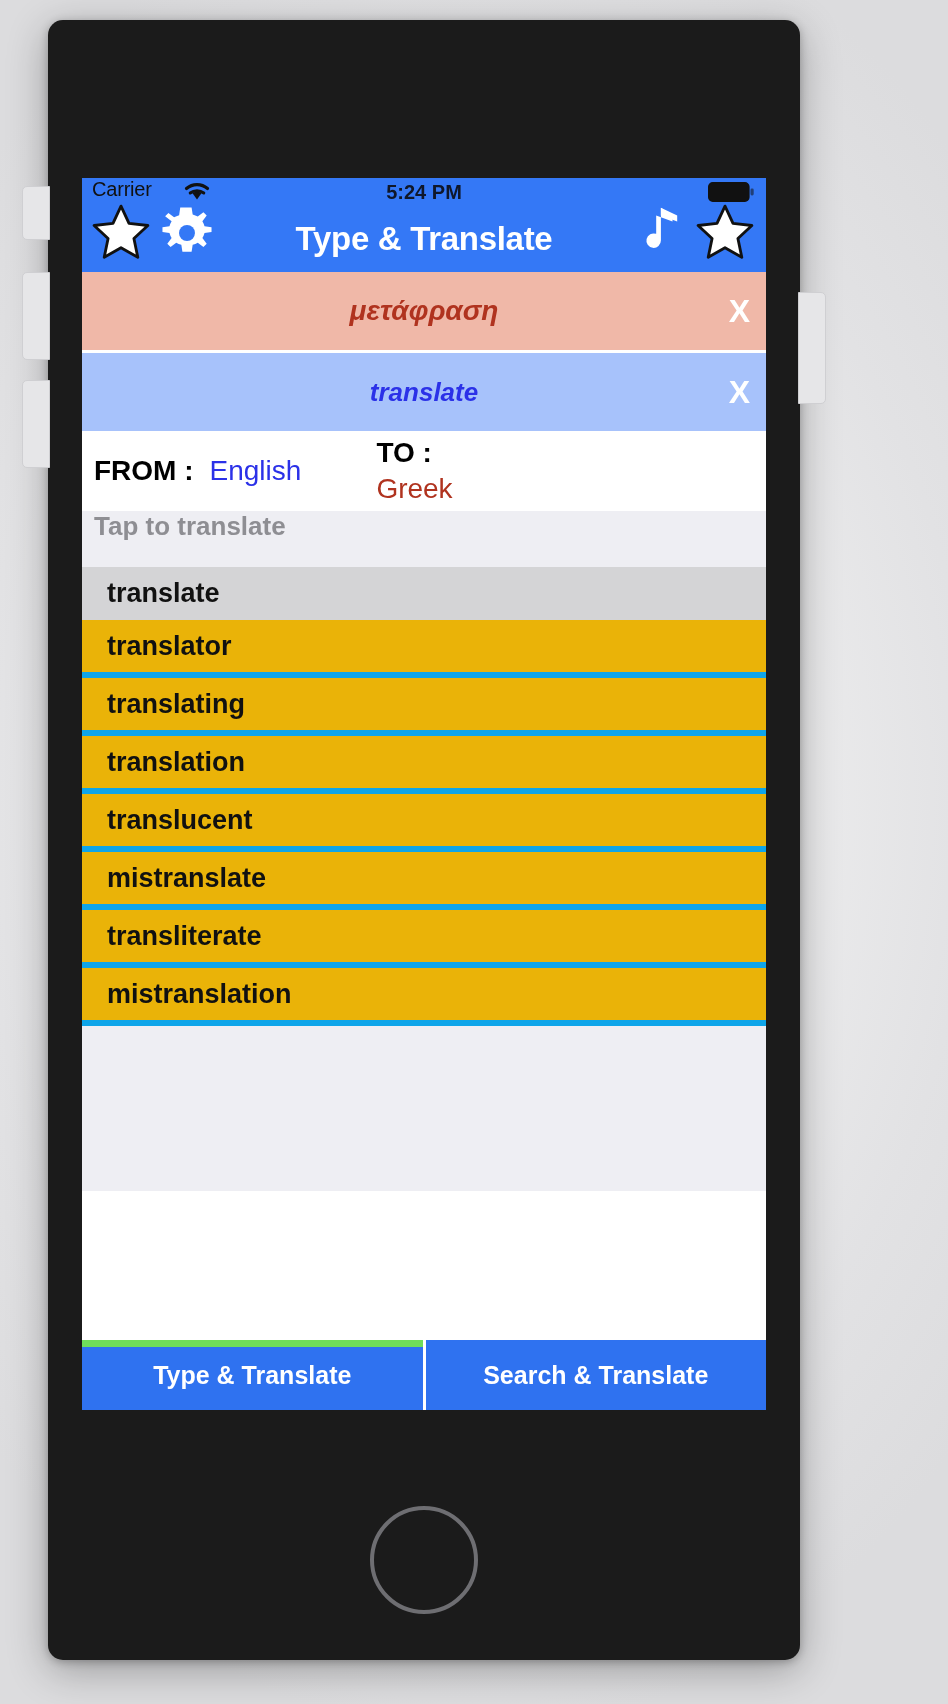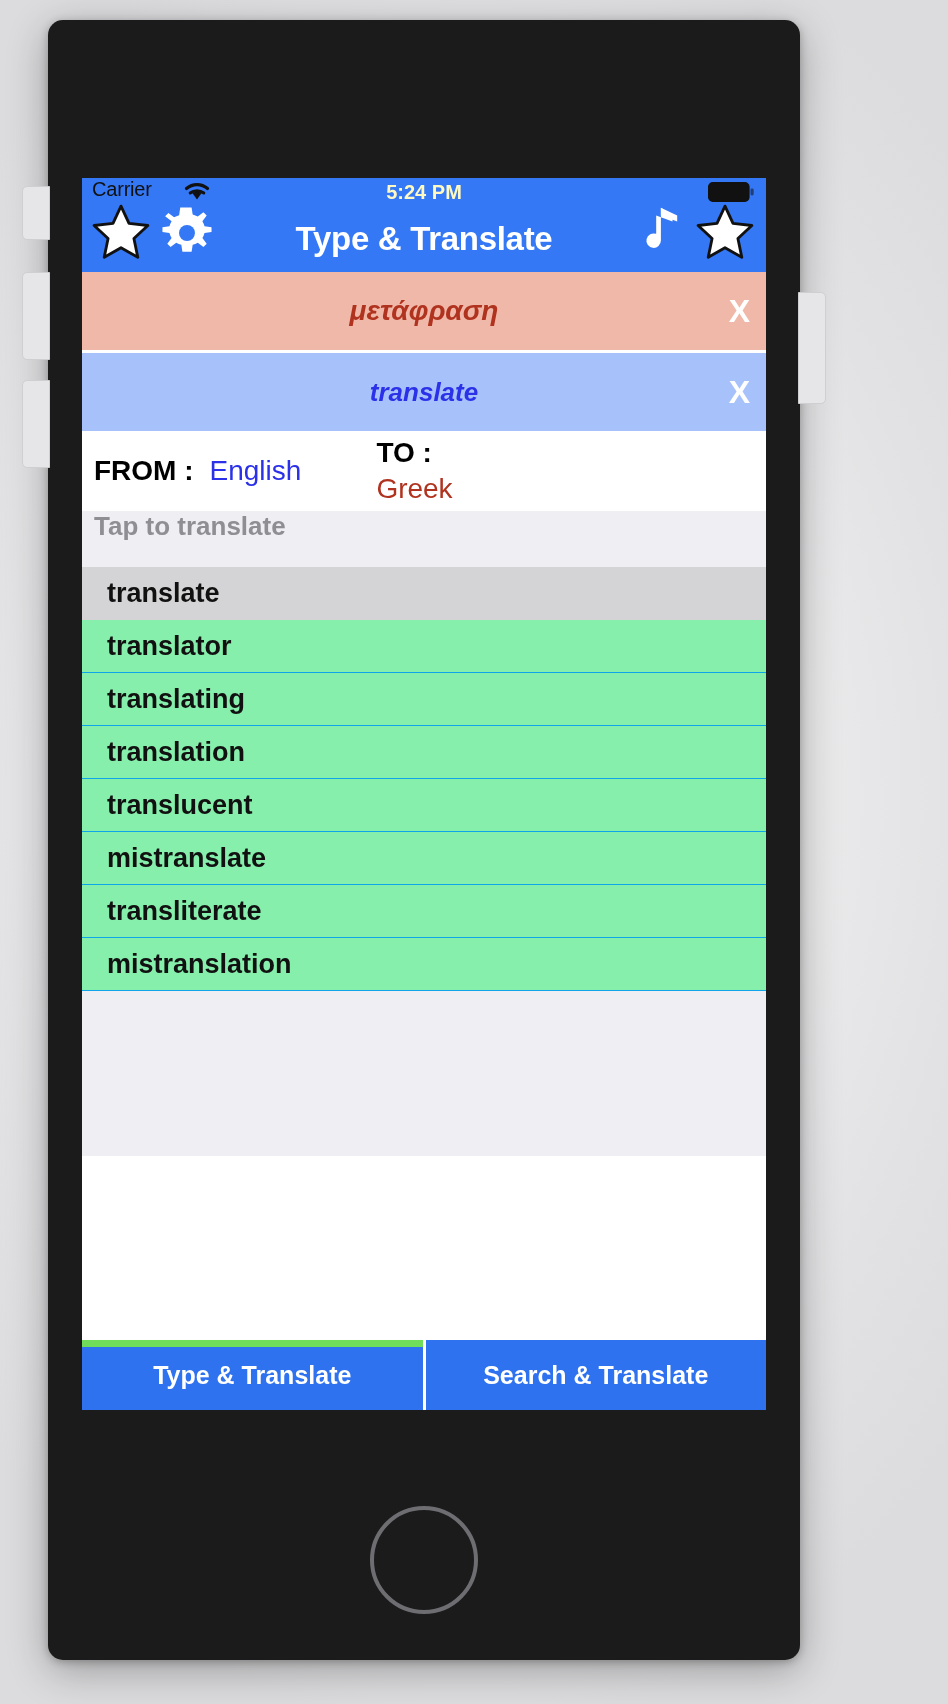--- a/index.html
+++ b/index.html
@@ -36,21 +36,21 @@
     background:#ffffff;overflow:hidden;
   }
 
   
   #status-bar{
     position:relative;height:28px;background:#3478f6;
     display:flex;align-items:center;color:#111;font-size:19px;
   }
   #carrier{position:absolute;left:10px;top:0px;font-size:20px;color:#111;letter-spacing:-.2px;}
   #wifi-icon{position:absolute;left:100px;top:2px;}
-  #clock{position:absolute;left:0;right:0;text-align:center;font-size:20px;font-weight:600;color:#fef9c3;}
+  #clock{position:absolute;left:0;right:0;text-align:center;font-size:20px;font-weight:600;color:#0f172a;}
   #battery{position:absolute;right:12px;top:4px;width:46px;height:20px;}
 
   
   #nav-bar{
     position:relative;height:66px;background:#3478f6;
     display:flex;align-items:center;justify-content:center;
   }
   #nav-title{
     color:#fff;font-size:33px;font-weight:bold;letter-spacing:-.3px;
   }
@@ -85,21 +85,21 @@
   
   #hint-row{
     height:56px;background:#eeeef3;display:flex;align-items:flex-start;
   }
   #hint-text{margin-left:12px;color:#8e8e93;font-size:26px;font-weight:bold;}
 
   
   #word-list{background:#fff;}
   .word-row{
     height:52px;display:flex;align-items:center;
-    background:#86efac;border-bottom:1px solid #0ea5e9;
+    background:#eab308;border-bottom:6px solid #0ea5e9;
   }
   .word-row.selected{background:#d4d4d6;border-bottom:1px solid #d4d4d6;}
   .word-label{margin-left:25px;font-size:27px;font-weight:bold;color:#111;}
 
   #list-filler{background:#eeeef3;height:165px;}
 
   
   #tab-bar{
     position:absolute;left:0;bottom:0;width:100%;height:70px;display:flex;
   }

